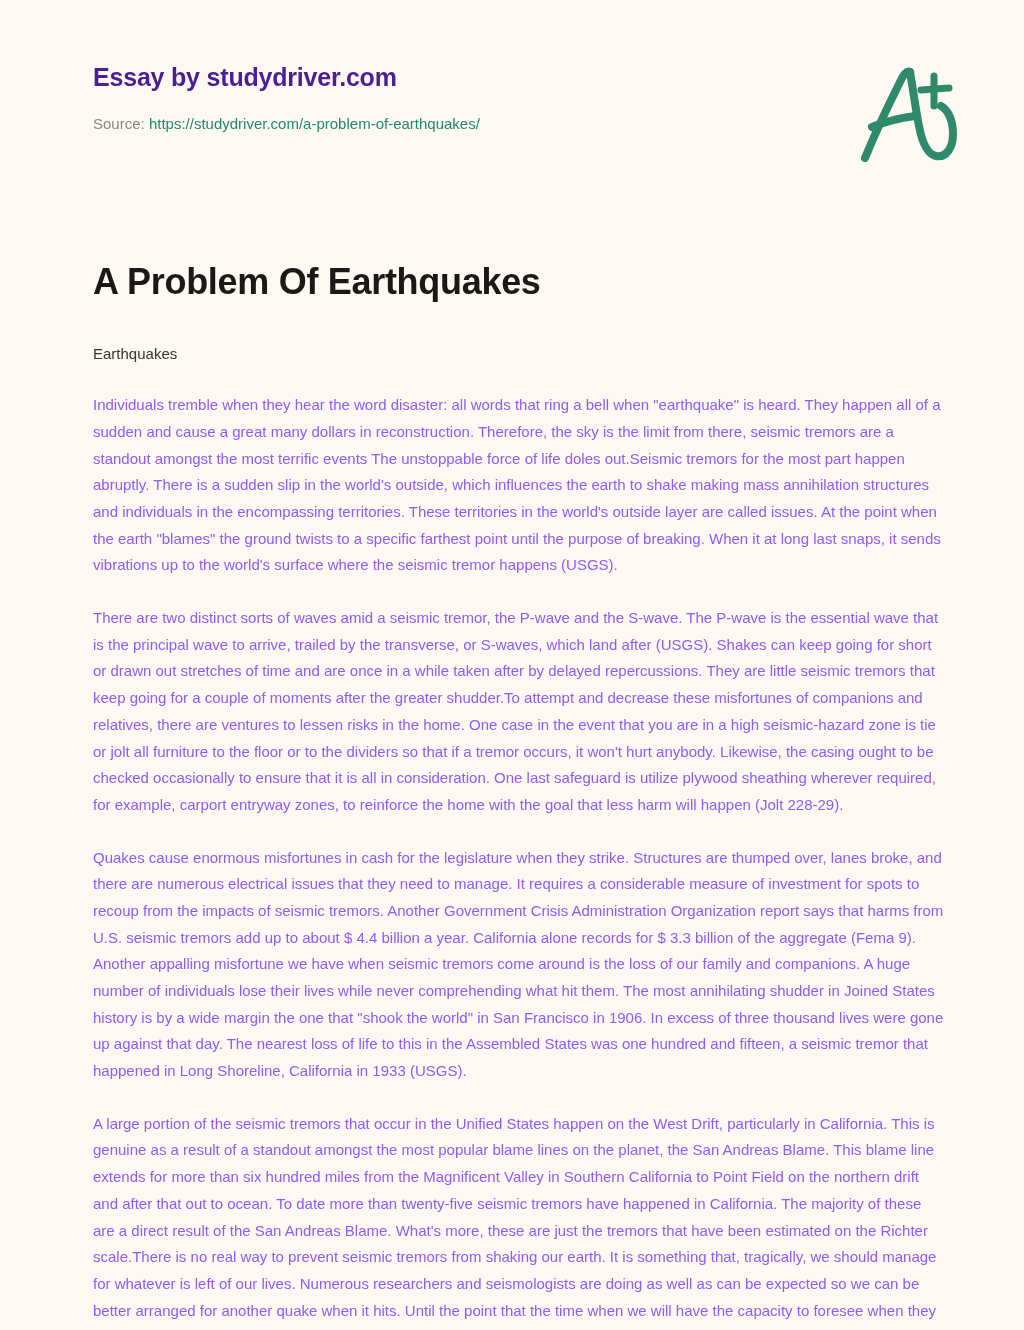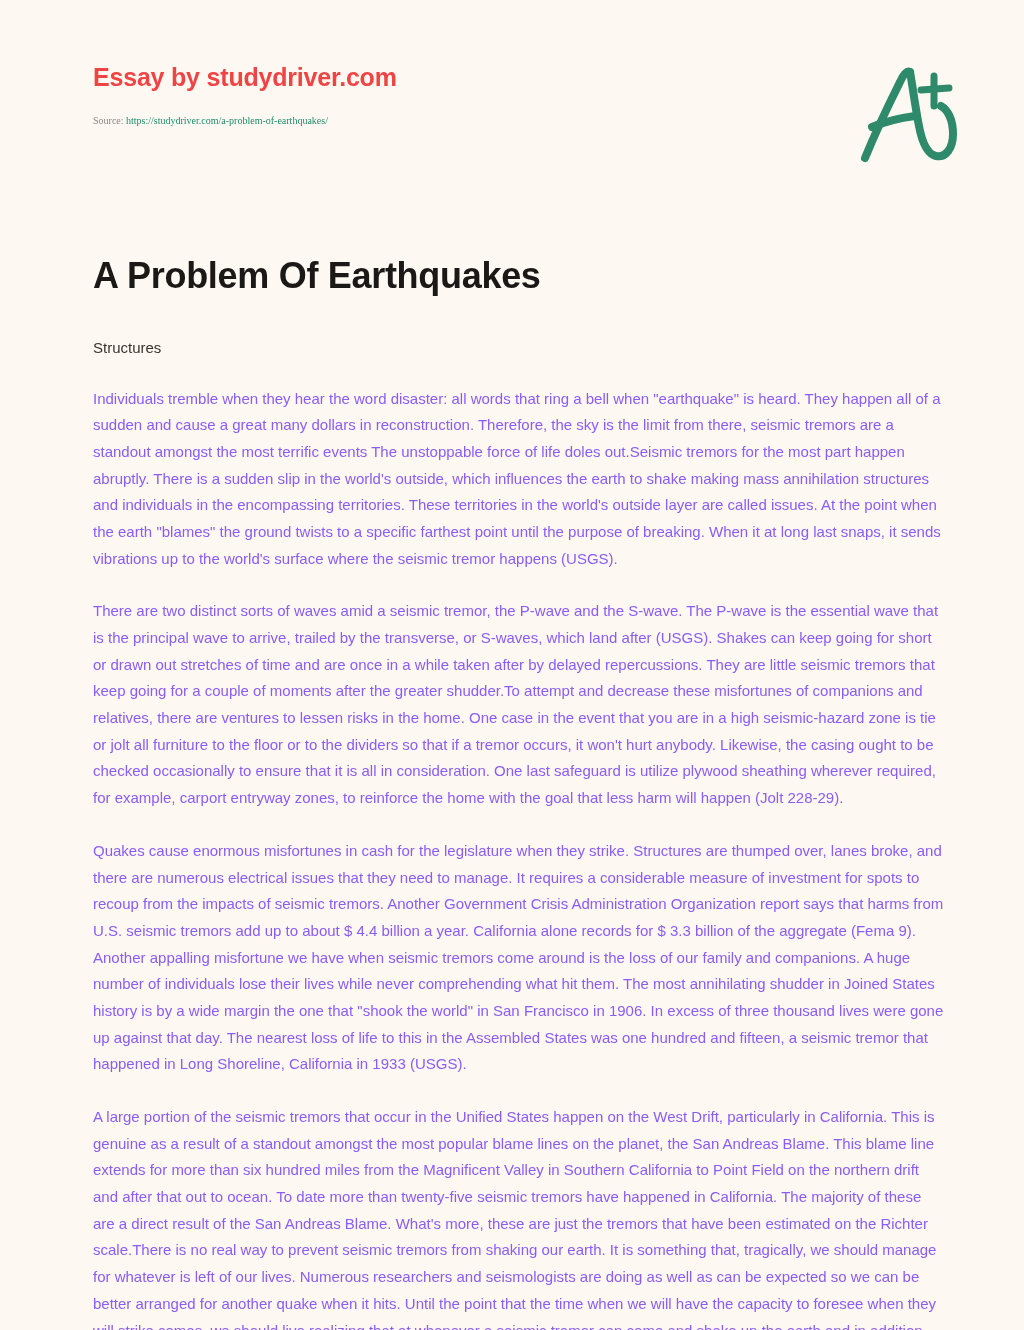--- a/index.html
+++ b/index.html
@@ -28,30 +28,29 @@
   
   .masthead {
     position: relative;
     padding: 62px 64px 0 93px;
     box-sizing: border-box;
   }
   .brand-line {
     font-size: 25px;
     font-weight: bold;
     letter-spacing: -0.2px;
-    color: #ef4444;
+    color: #4c1d95;
     margin: 0;
     line-height: 1.2;
   }
   .source-line {
     margin: 22px 0 0 0;
-    font-size: 10px;
+    font-size: 15px;
     line-height: 1.35;
     color: #8b8780;
-    font-family: Liberation Serif, serif;
   }
   .source-label {
     color: #8b8780;
   }
   .source-link {
     color: #1f8a6d;
     text-decoration: none;
     word-break: break-all;
   }
 
@@ -122,21 +121,21 @@
         <path d="M69 28 L 97 26" stroke-width="7"></path>
       </g>
     </svg>
 
   </div>
 
   <div class="article">
 
     <h2 class="doc-title">A Problem Of Earthquakes</h2>
 
-    <p class="subtitle">Structures</p>
+    <p class="subtitle">Earthquakes</p>
 
     <div class="body-copy">
         <p>Individuals tremble when they hear the word disaster: all words that ring a bell when "earthquake" is heard. They happen all of a sudden and cause a great many dollars in reconstruction. Therefore, the sky is the limit from there, seismic tremors are a standout amongst the most terrific events The unstoppable force of life doles out.Seismic tremors for the most part happen abruptly. There is a sudden slip in the world's outside, which influences the earth to shake making mass annihilation structures and individuals in the encompassing territories. These territories in the world's outside layer are called issues. At the point when the earth "blames" the ground twists to a specific farthest point until the purpose of breaking. When it at long last snaps, it sends vibrations up to the world's surface where the seismic tremor happens (USGS).</p>
         <p>There are two distinct sorts of waves amid a seismic tremor, the P-wave and the S-wave. The P-wave is the essential wave that is the principal wave to arrive, trailed by the transverse, or S-waves, which land after (USGS). Shakes can keep going for short or drawn out stretches of time and are once in a while taken after by delayed repercussions. They are little seismic tremors that keep going for a couple of moments after the greater shudder.To attempt and decrease these misfortunes of companions and relatives, there are ventures to lessen risks in the home. One case in the event that you are in a high seismic-hazard zone is tie or jolt all furniture to the floor or to the dividers so that if a tremor occurs, it won't hurt anybody. Likewise, the casing ought to be checked occasionally to ensure that it is all in consideration. One last safeguard is utilize plywood sheathing wherever required, for example, carport entryway zones, to reinforce the home with the goal that less harm will happen (Jolt 228-29).</p>
         <p>Quakes cause enormous misfortunes in cash for the legislature when they strike. Structures are thumped over, lanes broke, and there are numerous electrical issues that they need to manage. It requires a considerable measure of investment for spots to recoup from the impacts of seismic tremors. Another Government Crisis Administration Organization report says that harms from U.S. seismic tremors add up to about $ 4.4 billion a year. California alone records for $ 3.3 billion of the aggregate (Fema 9). Another appalling misfortune we have when seismic tremors come around is the loss of our family and companions. A huge number of individuals lose their lives while never comprehending what hit them. The most annihilating shudder in Joined States history is by a wide margin the one that "shook the world" in San Francisco in 1906. In excess of three thousand lives were gone up against that day. The nearest loss of life to this in the Assembled States was one hundred and fifteen, a seismic tremor that happened in Long Shoreline, California in 1933 (USGS).</p>
         <p>A large portion of the seismic tremors that occur in the Unified States happen on the West Drift, particularly in California. This is genuine as a result of a standout amongst the most popular blame lines on the planet, the San Andreas Blame. This blame line extends for more than six hundred miles from the Magnificent Valley in Southern California to Point Field on the northern drift and after that out to ocean. To date more than twenty-five seismic tremors have happened in California. The majority of these are a direct result of the San Andreas Blame. What's more, these are just the tremors that have been estimated on the Richter scale.There is no real way to prevent seismic tremors from shaking our earth. It is something that, tragically, we should manage for whatever is left of our lives. Numerous researchers and seismologists are doing as well as can be expected so we can be better arranged for another quake when it hits. Until the point that the time when we will have the capacity to foresee when they will strike comes, we should live realizing that at whenever a seismic tremor can come and shake up the earth and in addition our lives.</p>
       </div>
 
   </div>
 

